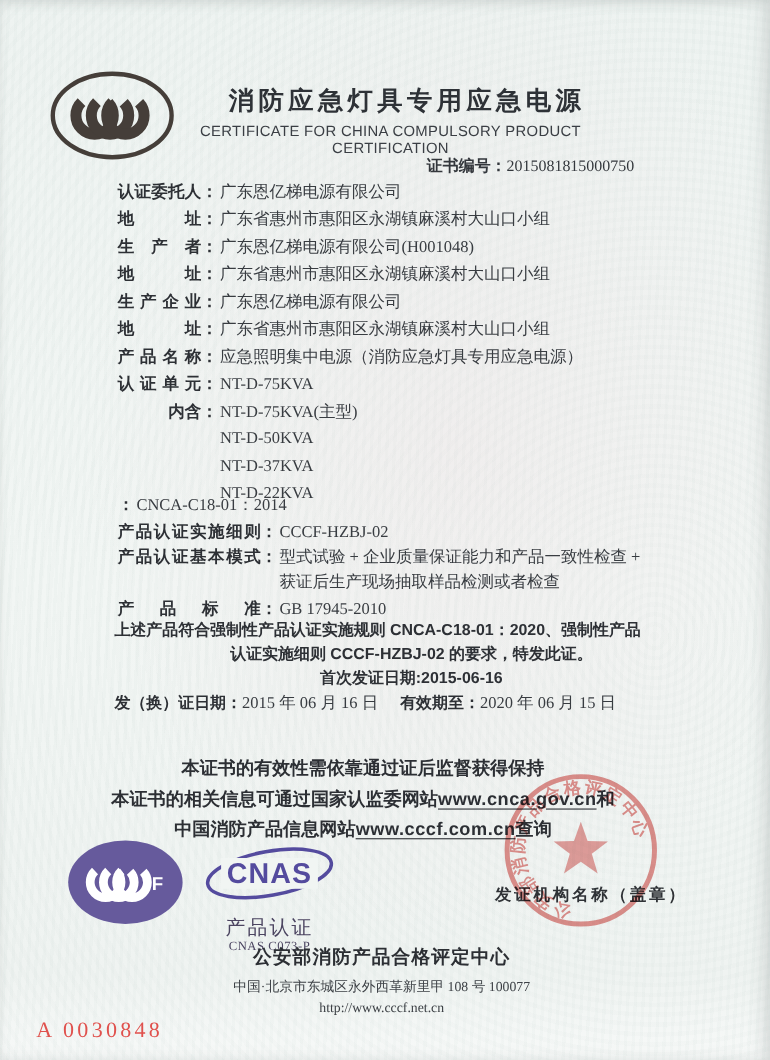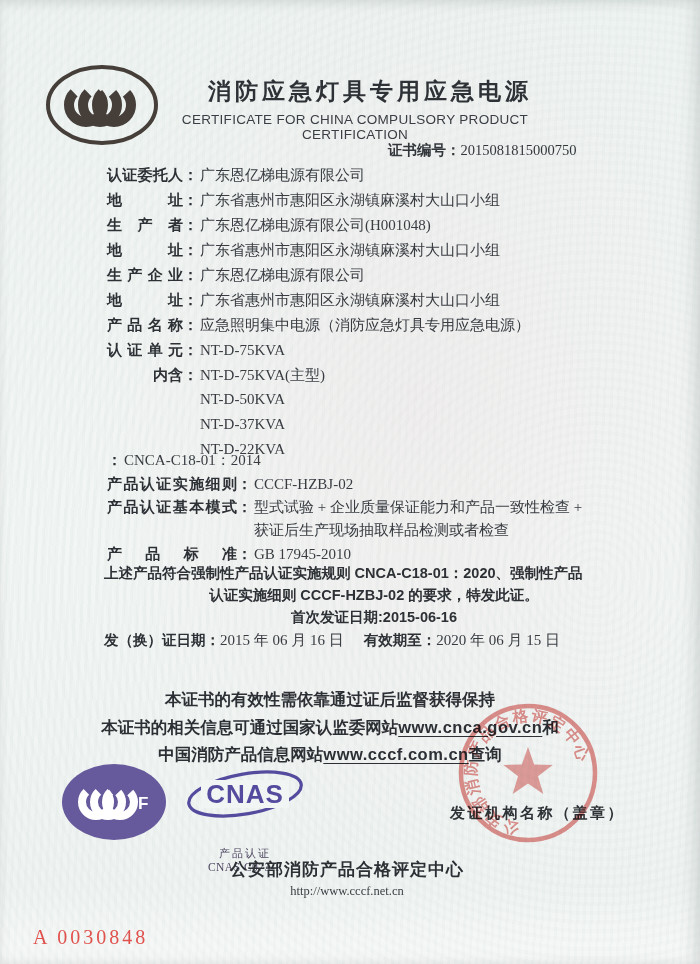--- a/index.html
+++ b/index.html
@@ -66,21 +66,21 @@
   
   .notice { position:absolute; left:0; top:686px; width:660px; text-align:center;
     font-weight:bold; font-size:16.5px; color:#2c2f34;
     font-family:"Liberation Sans","DejaVu Sans",sans-serif; }
   .notice .l { height:27.5px; line-height:27.5px; }
   .notice .url { font-weight:bold; text-decoration:underline; text-underline-offset:3px; letter-spacing:0.5px; }
 
   
   .cccf-logo { position:absolute; left:58px; top:760px; }
   .cnas { position:absolute; left:183px; top:766px; width:124px; text-align:center; }
-  .cnas .cap1 { margin-top:18px; font-size:11px; color:#4b4460; letter-spacing:2px; }
+  .cnas .cap1 { margin-top:2px; font-size:18px; color:#4b4460; letter-spacing:2px; }
   .cnas .cap2 { font-size:11.5px; color:#4b4460; letter-spacing:0.5px; }
 
   
   .issuer-label {
     position:absolute; left:450px; top:804px; font-size:15px; letter-spacing:2.5px;
     color:#2f3236; font-weight:bold; white-space:nowrap;
   }
   .seal { position:absolute; left:438px; top:686px; mix-blend-mode:multiply; opacity:.92; }
 
   
@@ -263,18 +263,19 @@
         <text font-size="15.5" font-weight="bold" fill="#dd6f6c" font-family="Liberation Serif, serif" letter-spacing="2">
           <textPath href="#sealArc" startOffset="8">公安部消防产品合格评定中心</textPath>
         </text>
         <path d="M90,61 L96.2,78.5 L114.7,79 L100,90.2 L105.3,108 L90,97.5 L74.7,108 L80,90.2 L65.3,79 L83.8,78.5 Z" fill="#dd6f6c" opacity="0.85"></path>
       </g>
     </svg>
   </div>
 
   <div class="footer">
     <div class="org">公安部消防产品合格评定中心</div>
+    <div class="addr">中国·北京市东城区永外西革新里甲 108 号    100077</div>
     <div class="site">http://www.cccf.net.cn</div>
   </div>
 
   <div class="serial">A 0030848</div>
 
 </div>
 
 </body></html>

